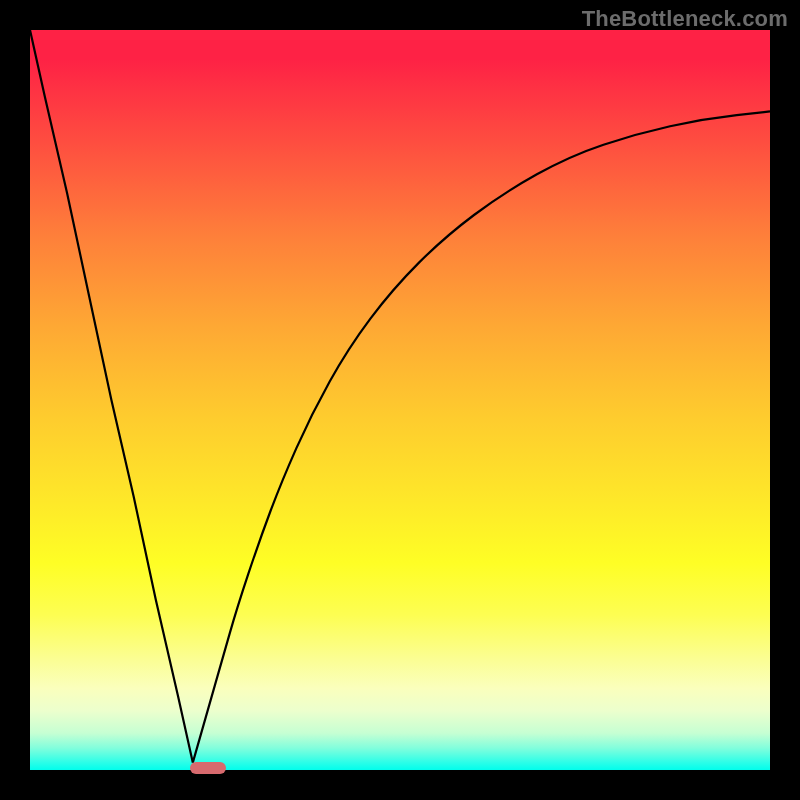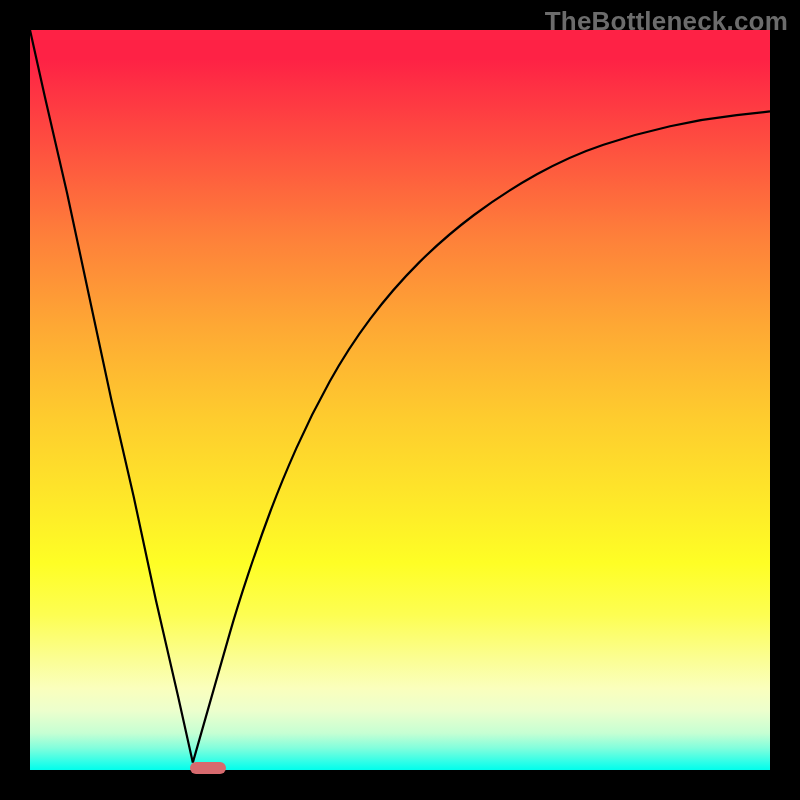--- a/index.html
+++ b/index.html
@@ -39,21 +39,21 @@
       #83fedc 97%,
       #2bfee8 99%,
       #01feec 100%
     );
   }
   .watermark {
     position: absolute;
     top: 6px;
     right: 12px;
     font-family: Arial, Helvetica, sans-serif;
-    font-size: 26px;
+    font-size: 22px;
     font-weight: 600;
     color: #6c6c6c;
     letter-spacing: 0.2px;
   }
   .curve-svg {
     position: absolute;
     left: 0;
     top: 0;
     width: 740px;
     height: 740px;

